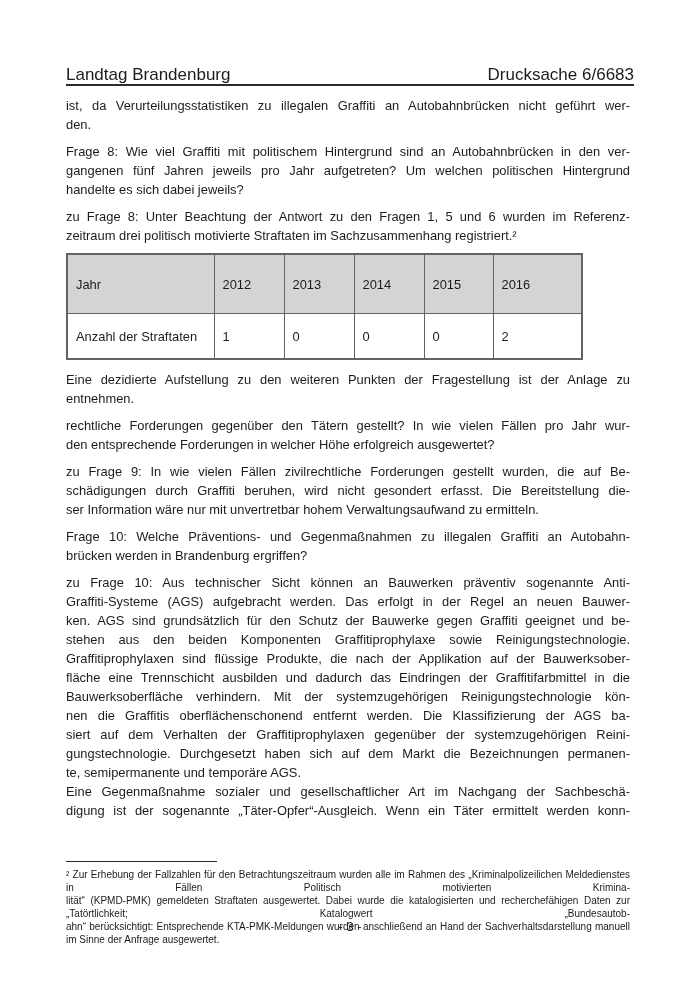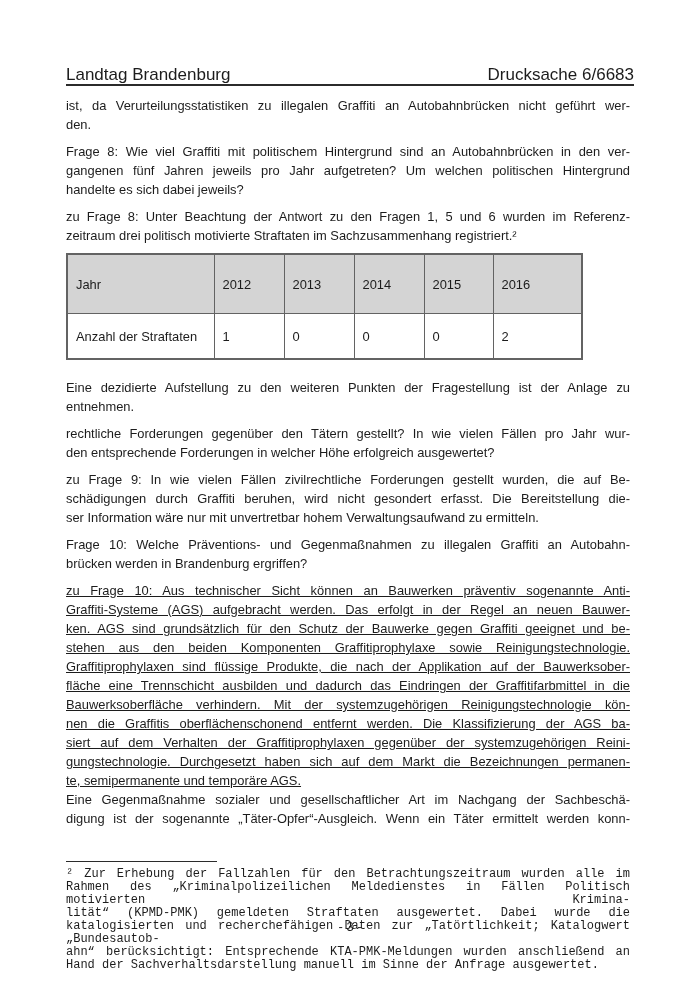--- a/index.html
+++ b/index.html
@@ -17,41 +17,41 @@
   }
   .header-rule{
     position:absolute;top:84px;left:66px;width:568px;
     border-top:2px solid var(--rule,#2b2b2b);
   }
   .doc-body{
     position:absolute;top:96px;left:66px;width:568px;
     font-size:12.9px;line-height:19px;
   }
   .para{margin:0 4px 8px 0;}
-  .para.nogap{margin-bottom:0;text-decoration:underline;}
+  .para.nogap{margin-bottom:0;}
   .tline{text-align:justify;text-align-last:justify;}
   .tline.ragged{text-align-last:left;}
   table.data-table{
     border-collapse:collapse;table-layout:fixed;
-    width:517px;margin:2px 0 18px 0;
+    width:517px;margin:2px 0 10px 0;
     border:2px solid var(--table-border,#636363);
     font-size:12.9px;
   }
   table.data-table td{
     border:1px solid var(--table-border,#636363);
     padding:0 4px 0 8px;vertical-align:middle;
     overflow:hidden;white-space:nowrap;
   }
   tr.head-row td{background:var(--table-header-bg,#d4d4d4);height:58px;}
   tr.data-row td{background:#fff;height:44px;}
   .footnote-area{
     position:absolute;top:861px;left:66px;width:568px;
   }
   .fn-rule{width:151px;border-top:1.5px solid var(--rule,#2b2b2b);margin-bottom:6px;}
-  .footnote{font-size:12px;line-height:13px;font-family:Liberation Mono, monospace;}
+  .footnote{font-size:10px;line-height:13px;}
   .pageno{
     position:absolute;top:919px;left:0;width:700px;
     text-align:center;font-size:12.9px;
   }
 </style>
 </head>
 <body>
 
 <div class="page">
 

